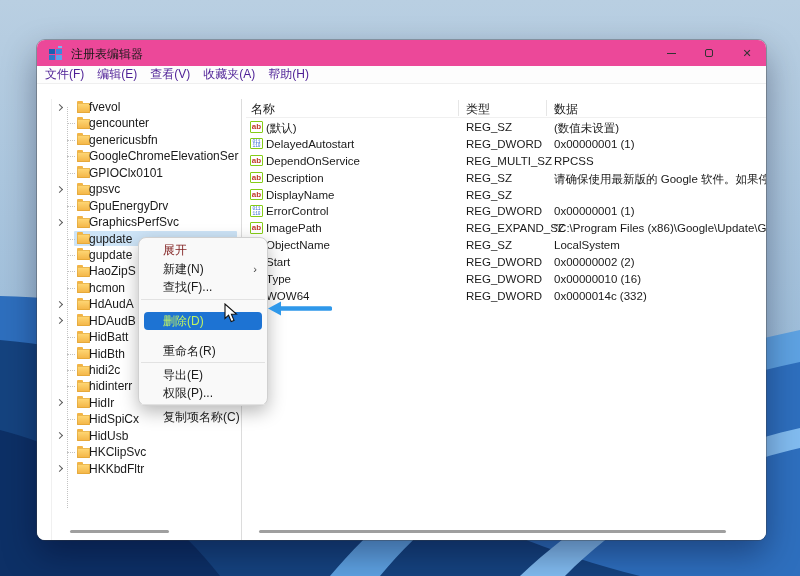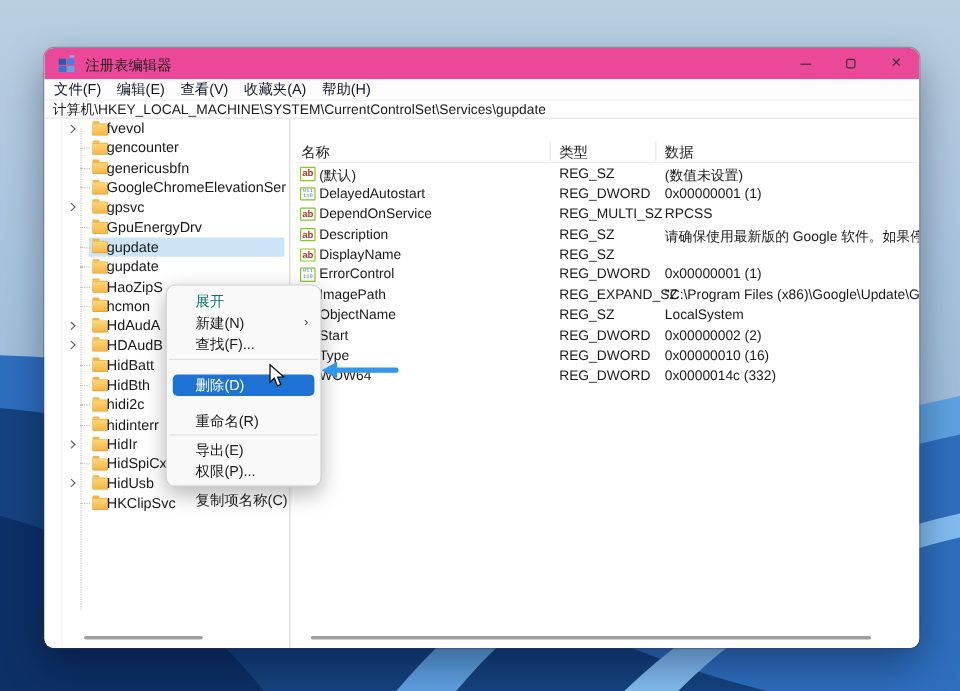--- a/index.html
+++ b/index.html
@@ -22,21 +22,21 @@
   .ai4 { left:7px; top:9px; width:6px; height:5px; background:#5ea4ec; }
   .ai5 { left:9px; top:0; width:4px; height:2px; background:#79b6f2; }
   .wtitle { position:absolute; left:34px; top:6px; font-size:12px; color:#1b1b1b; white-space:nowrap; }
   .controls { position:absolute; right:0; top:0; height:26px; display:flex; }
   .wbtn { width:38px; height:26px; display:flex; align-items:center; justify-content:center; color:#333; }
   .ico-min { width:9px; height:1px; background:#333; }
   .ico-max { width:8px; height:8px; border:1px solid #333; border-radius:2px; }
   .ico-close { font-size:11px; line-height:11px; color:#333; }
 
   .menubar { position:absolute; left:0; top:26px; right:0; height:18px; display:flex; gap:13px;
-    padding-left:8px; align-items:center; font-size:12px; color:#0f172a; background:#fdfdfd;
+    padding-left:8px; align-items:center; font-size:12px; color:#4c1d95; background:#fdfdfd;
     border-bottom:1px solid #efefef; }
   .mitem { white-space:nowrap; }
   .addressbar { position:absolute; left:0; top:44px; right:0; height:15px; background:#fff;
     border-bottom:1px solid #e2e2e2; font-size:11.5px; color:#1b1b1b; padding-left:7px; white-space:nowrap; }
 
   
   .wbody { position:absolute; left:0; top:59px; right:0; bottom:0; background:#fff; }
   .divider { position:absolute; left:204px; top:0; bottom:0; width:1px; background:#dcdcdc; }
   .paneline { position:absolute; left:14px; top:0; bottom:0; width:1px; background:#f0f0f0; }
 
@@ -50,21 +50,21 @@
   .chev { position:absolute; left:20px; top:5.5px; width:5px; height:5px;
     border-top:1.4px solid #5c5c5c; border-right:1.4px solid #5c5c5c; transform:rotate(45deg); }
   .stub { position:absolute; left:30px; top:8px; width:8px; border-top:1px dotted #c3c3c3; }
   .folder { position:absolute; left:40px; top:3.5px; width:13px; height:10px;
     background:linear-gradient(#ffd978,#f3b445); border-radius:1px; box-shadow:0 0 0 .5px #d99b2c inset; }
   .folder::before { content:""; position:absolute; left:0; top:-2px; width:6px; height:2px;
     background:#f3b445; border-radius:1px 1px 0 0; }
   .trow * { z-index:1; }
 
   
-  #values { position:absolute; left:209px; top:0; right:0; bottom:0; overflow:hidden;margin-top:18px; }
+  #values { position:absolute; left:209px; top:0; right:0; bottom:0; overflow:hidden; }
   .vheader { position:absolute; left:0; top:0; right:-60px; height:19px; font-size:12px; color:#1a1a1a;
     border-bottom:1px solid #f0f0f0; }
   .vcol { position:absolute; top:2px; white-space:nowrap; }
   .vcol0 { left:5px; } .vcol1 { left:220px; } .vcol2 { left:308px; }
   .vsep { position:absolute; top:1px; height:16px; width:1px; background:#e6e6e6; }
   .vsep1 { left:212px; } .vsep2 { left:300px; }
   #vrows { position:absolute; left:0; top:20px; right:-80px; }
   .vrow { position:relative; height:16.9px; font-size:11.5px; color:#1a1a1a; }
   .vrow span { position:absolute; top:2px; white-space:nowrap; }
   .vname { left:20px; } .vtype { left:220px; } .vdata { left:308px; }
@@ -78,22 +78,22 @@
   .hscroll { position:absolute; height:3.5px; border-radius:2px; background:#9f9f9f; bottom:7px; }
   #hs-tree { left:33px; width:99px; }
   #hs-values { left:222px; width:467px; }
 
   
   #ctxmenu { position:absolute; left:138px; top:237px; width:130px; height:169px;
     background:#f9f9f9; border:1px solid #d0d0d0; border-radius:8px;
     box-shadow:0 6px 18px rgba(0,0,0,.28); padding-top:4px; z-index:5; }
   .cmitem { position:relative; height:18px; line-height:18px; font-size:12px; color:#1b1b1b;
     padding-left:24px; white-space:nowrap; }
-  .cmitem.dis { color:#0f766e; }
-  .cmitem.hl { margin:12px 5px; padding-left:19px; border-radius:4px; background:var(--hl); color:#ffffff; }
+  .cmitem.dis { color:#7f1d1d;font-family:Liberation Mono, monospace; }
+  .cmitem.hl { margin:12px 5px; padding-left:19px; border-radius:4px; background:var(--hl); color:#bef264; }
   .marrow { position:absolute; right:10px; top:0; font-size:11px; color:#444; }
   .msep { height:1px; background:#e2e2e2; margin:2.5px 2px; }
 
   
   #cursor { position:absolute; left:224px; top:303px; z-index:9; }
   #annot { position:absolute; left:268px; top:300px; z-index:8; color:#2f98ea; }
 </style>
 </head>
 <body>
 
@@ -139,23 +139,20 @@
     </div>
 
     <div class="menubar" id="menubar">
         <span class="mitem">文件(F)</span>
         <span class="mitem">编辑(E)</span>
         <span class="mitem">查看(V)</span>
         <span class="mitem">收藏夹(A)</span>
         <span class="mitem">帮助(H)</span>
       </div>
 
-    <div class="addressbar">
-      <span>计算机\HKEY_LOCAL_MACHINE\SYSTEM\CurrentControlSet\Services\gupdate</span>
-    </div>
 
     <div class="wbody">
       <div class="paneline"></div>
       <div id="tree">
         <span class="treeline"></span>
       <div class="trow">
             <span class="chev"></span>
             <span class="folder"></span>
             <span class="tlabel">fvevol</span>
           </div>
@@ -168,29 +165,39 @@
             <span class="stub"></span>
             <span class="folder"></span>
             <span class="tlabel">genericusbfn</span>
           </div>
           <div class="trow">
             <span class="stub"></span>
             <span class="folder"></span>
             <span class="tlabel">GoogleChromeElevationSer</span>
           </div>
           <div class="trow">
+            <span class="stub"></span>
+            <span class="folder"></span>
+            <span class="tlabel">GPIOClx0101</span>
+          </div>
+          <div class="trow">
             <span class="chev"></span>
             <span class="folder"></span>
             <span class="tlabel">gpsvc</span>
           </div>
           <div class="trow">
             <span class="stub"></span>
             <span class="folder"></span>
             <span class="tlabel">GpuEnergyDrv</span>
           </div>
+          <div class="trow">
+            <span class="chev"></span>
+            <span class="folder"></span>
+            <span class="tlabel">GraphicsPerfSvc</span>
+          </div>
           <div class="trow sel">
             <span class="stub"></span>
             <span class="folder"></span>
             <span class="tlabel">gupdate</span>
           </div>
           <div class="trow">
             <span class="stub"></span>
             <span class="folder"></span>
             <span class="tlabel">gupdate</span>
           </div>
@@ -246,20 +253,25 @@
           </div>
           <div class="trow">
             <span class="chev"></span>
             <span class="folder"></span>
             <span class="tlabel">HidUsb</span>
           </div>
           <div class="trow">
             <span class="stub"></span>
             <span class="folder"></span>
             <span class="tlabel">HKClipSvc</span>
+          </div>
+          <div class="trow">
+            <span class="chev"></span>
+            <span class="folder"></span>
+            <span class="tlabel">HKKbdFltr</span>
           </div>
         </div>
       <div class="divider"></div>
       <div id="values">
         <div class="vheader" id="vheader">
           <span class="vsep vsep1"></span>
           <span class="vsep vsep2"></span>
         <span class="vcol vcol0">名称</span>
             <span class="vcol vcol1">类型</span>
             <span class="vcol vcol2">数据</span>

